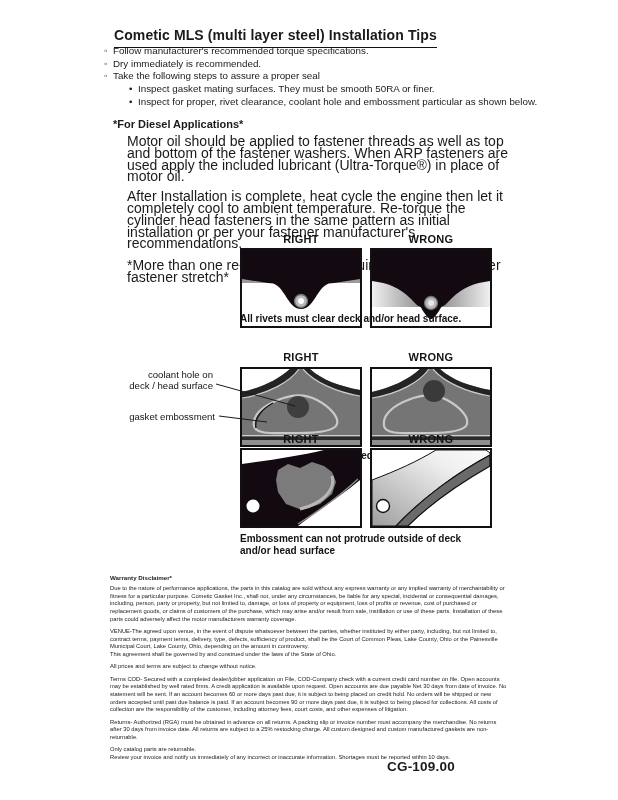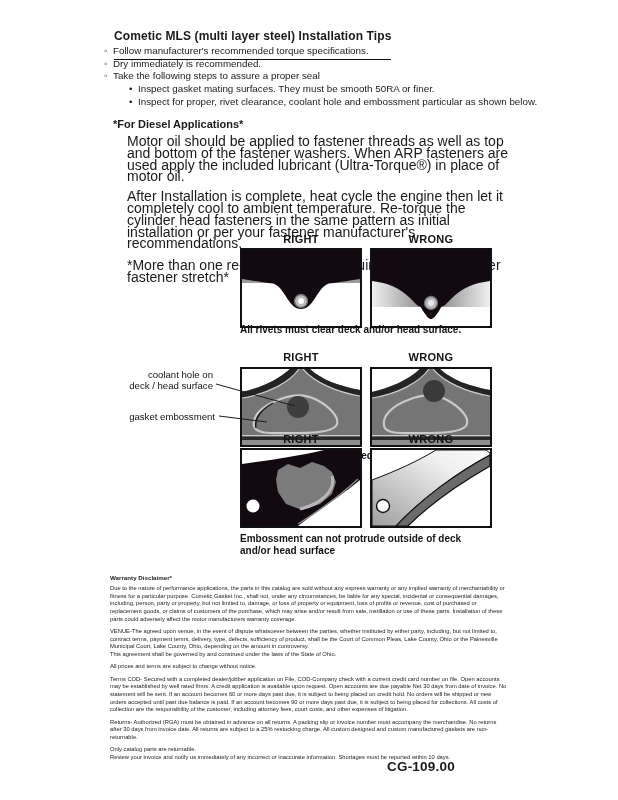--- a/index.html
+++ b/index.html
@@ -2,22 +2,22 @@
 <html><head>
 <meta charset="utf-8">
 <style>
   * { margin:0; padding:0; box-sizing:border-box; }
   html,body { background:#ffffff; }
   body { font-family:"Liberation Sans", sans-serif; color:#1a1a1a; }
   .page { position:relative; width:618px; height:800px; background:#ffffff; overflow:hidden; }
 
   
   .title-wrap { position:absolute; left:114px; top:26px; }
-  .title-wrap h1 { display:inline-block; font-size:12px; font-weight:bold; letter-spacing:.1px;
-                   border-bottom:1.5px solid #111; padding-bottom:16px; }
+  .title-wrap h1 { display:inline-block; font-size:14px; font-weight:bold; letter-spacing:.1px;
+                   border-bottom:1.5px solid #111; padding-bottom:4px; }
 
   
   .tips { position:absolute; left:104px; top:45px; width:490px; font-size:9.8px; line-height:12.7px; }
   .tip { position:relative; padding-left:9px; white-space:nowrap; }
   .tip .mk { position:absolute; left:0; top:0; font-size:9.8px; }
   .tip.l2 { margin-left:25px; }
 
   
   .diesel { position:absolute; left:113px; top:118px; width:400px; }
   .diesel h2 { font-size:11px; font-weight:bold; margin-bottom:6px; }
@@ -31,21 +31,21 @@
   .lab-r2 { left:240px; top:351px; } .lab-w2 { left:370px; top:351px; }
   .lab-r3 { left:240px; top:433px; } .lab-w3 { left:370px; top:433px; }
 
   .fbox { position:absolute; width:122px; height:80px; border:2px solid #111; background:#fff; }
   .fbox svg { display:block; }
   .b1r { left:240px; top:248px; } .b1w { left:370px; top:248px; }
   .b2r { left:240px; top:367px; } .b2w { left:370px; top:367px; }
   .b3r { left:240px; top:448px; } .b3w { left:370px; top:448px; }
 
   .fcap { position:absolute; font-size:10px; font-weight:600; color:#141414; white-space:nowrap; line-height:11.5px; }
-  .cap1 { left:240px; top:324px; }
+  .cap1 { left:240px; top:313px; }
   .cap2 { left:240px; top:450px; }
   .cap3 { left:240px; top:533px; }
   .fcap span { display:block; }
 
   
   .side-label { position:absolute; font-size:9.6px; line-height:11px; text-align:right; color:#141414; }
   .side1 { left:88px; top:369px; width:125px; }
   .side2 { left:88px; top:411px; width:127px; }
   .side-label span { display:block; }
 

